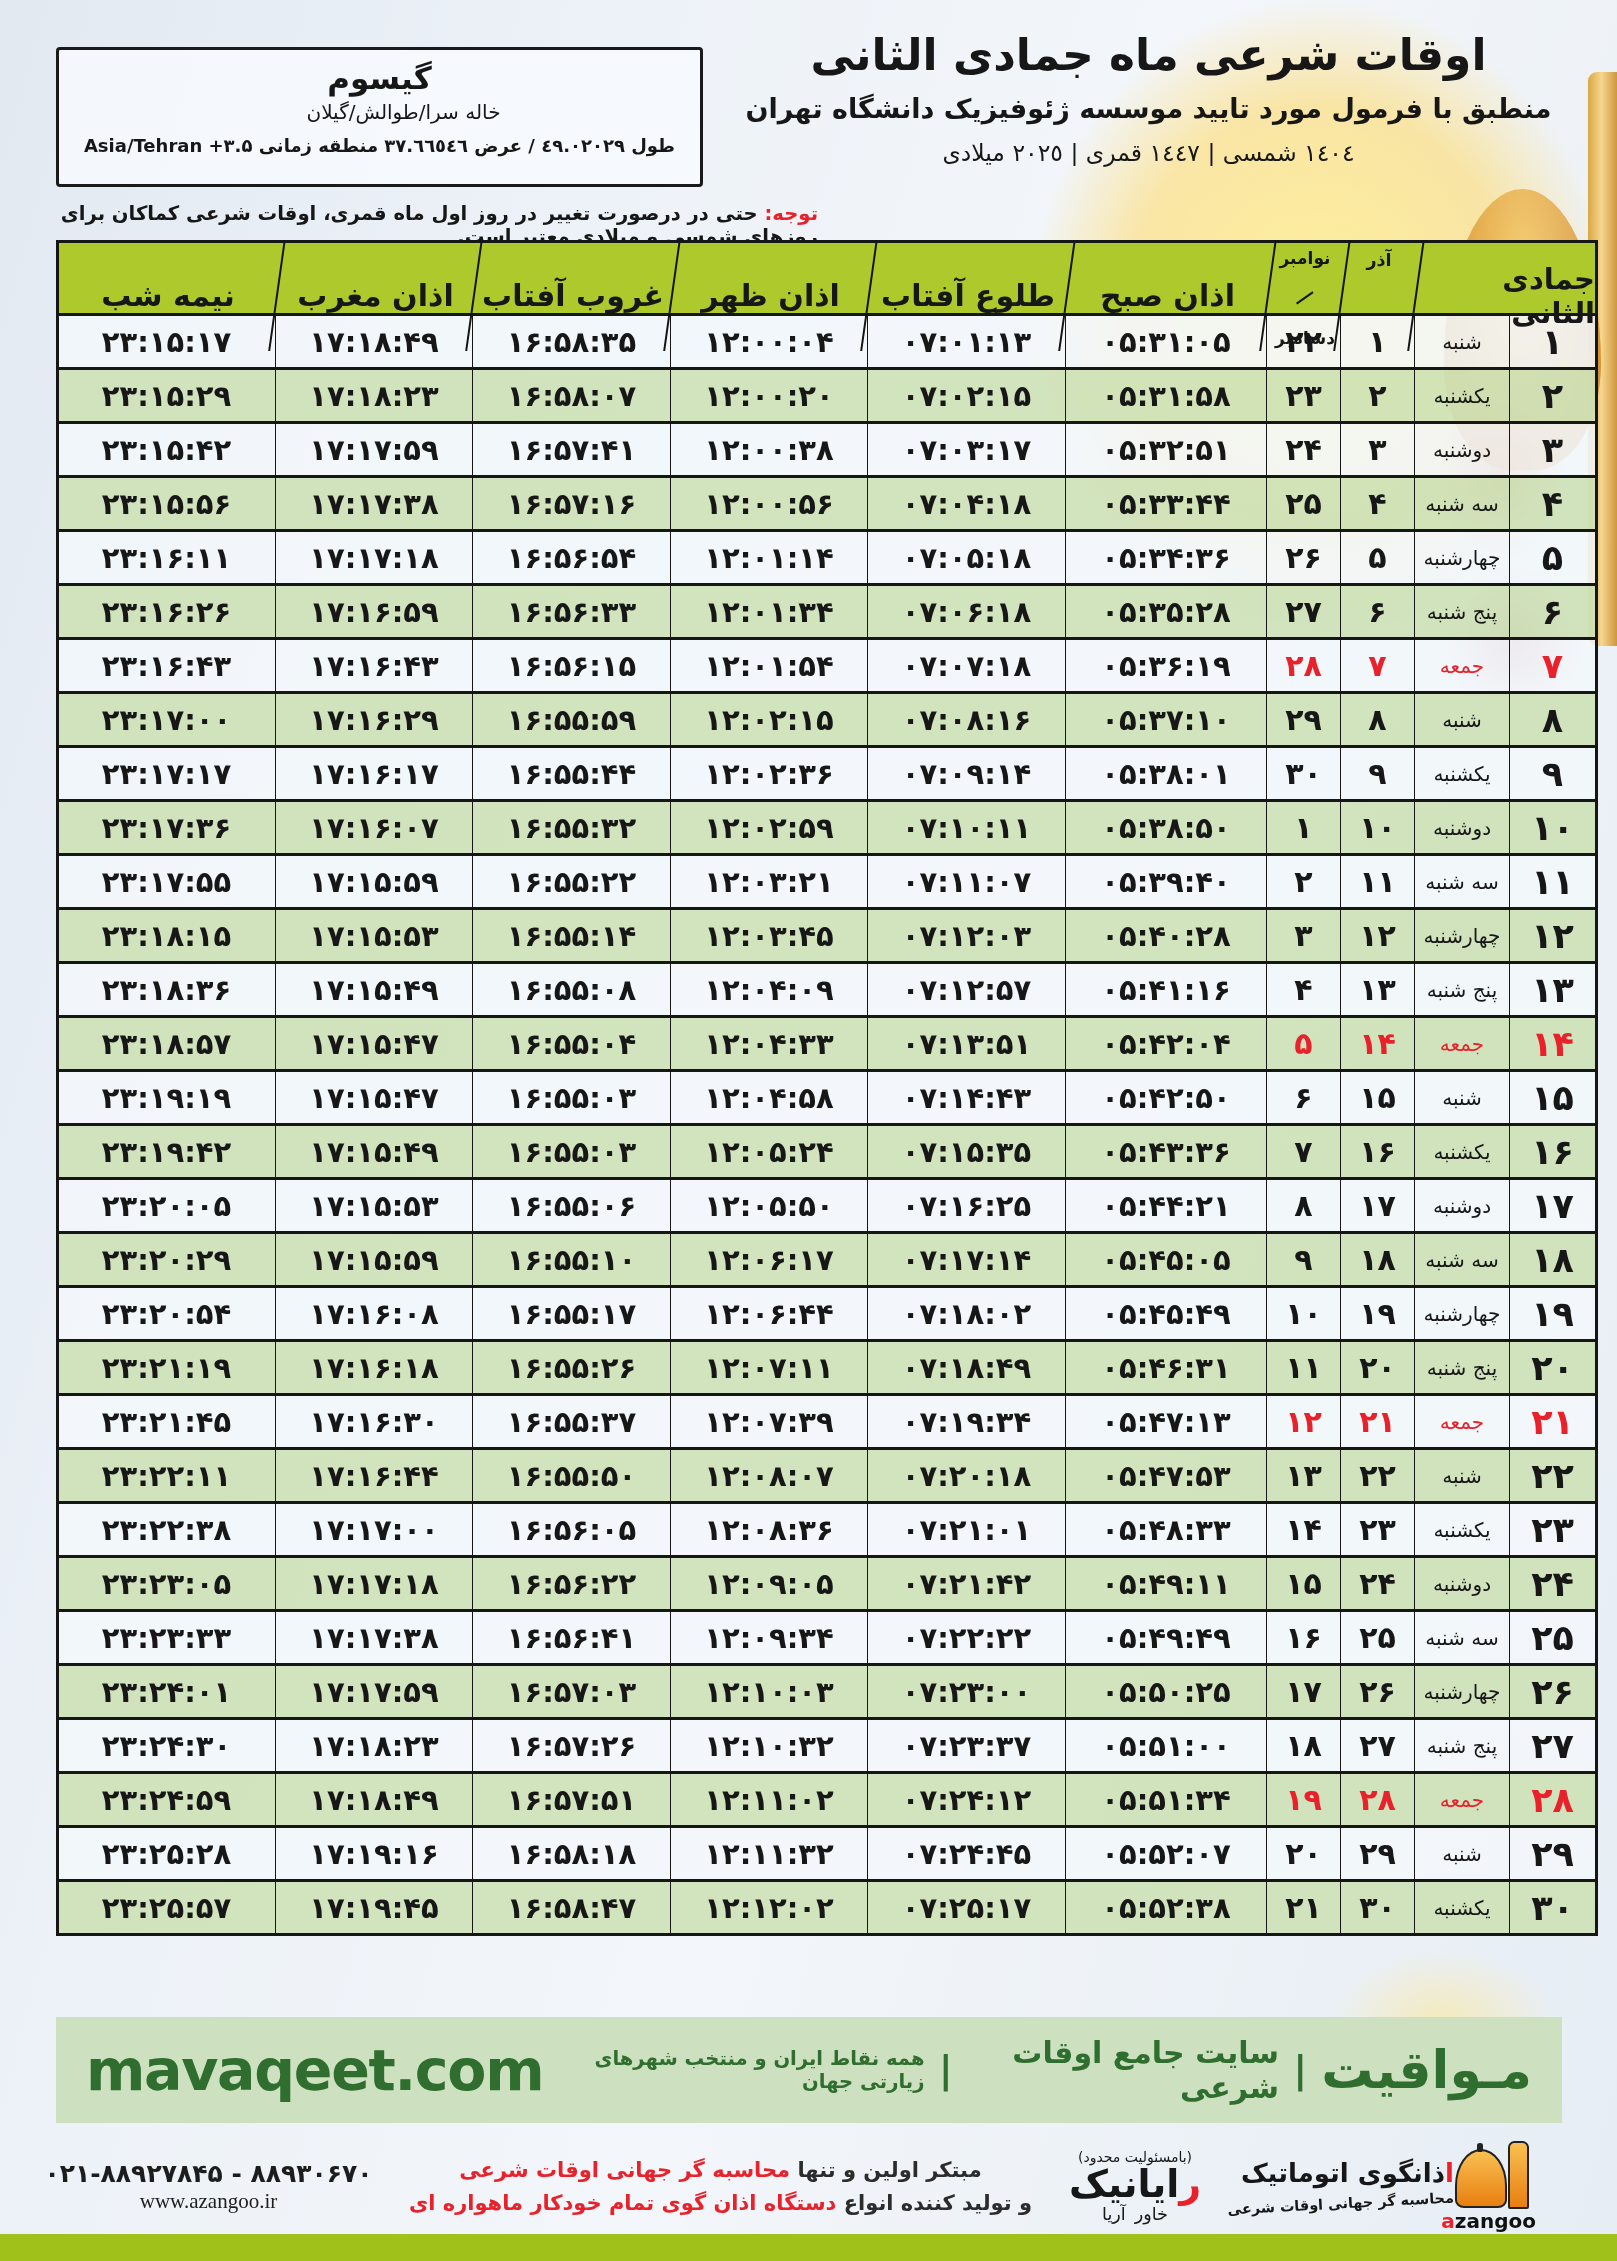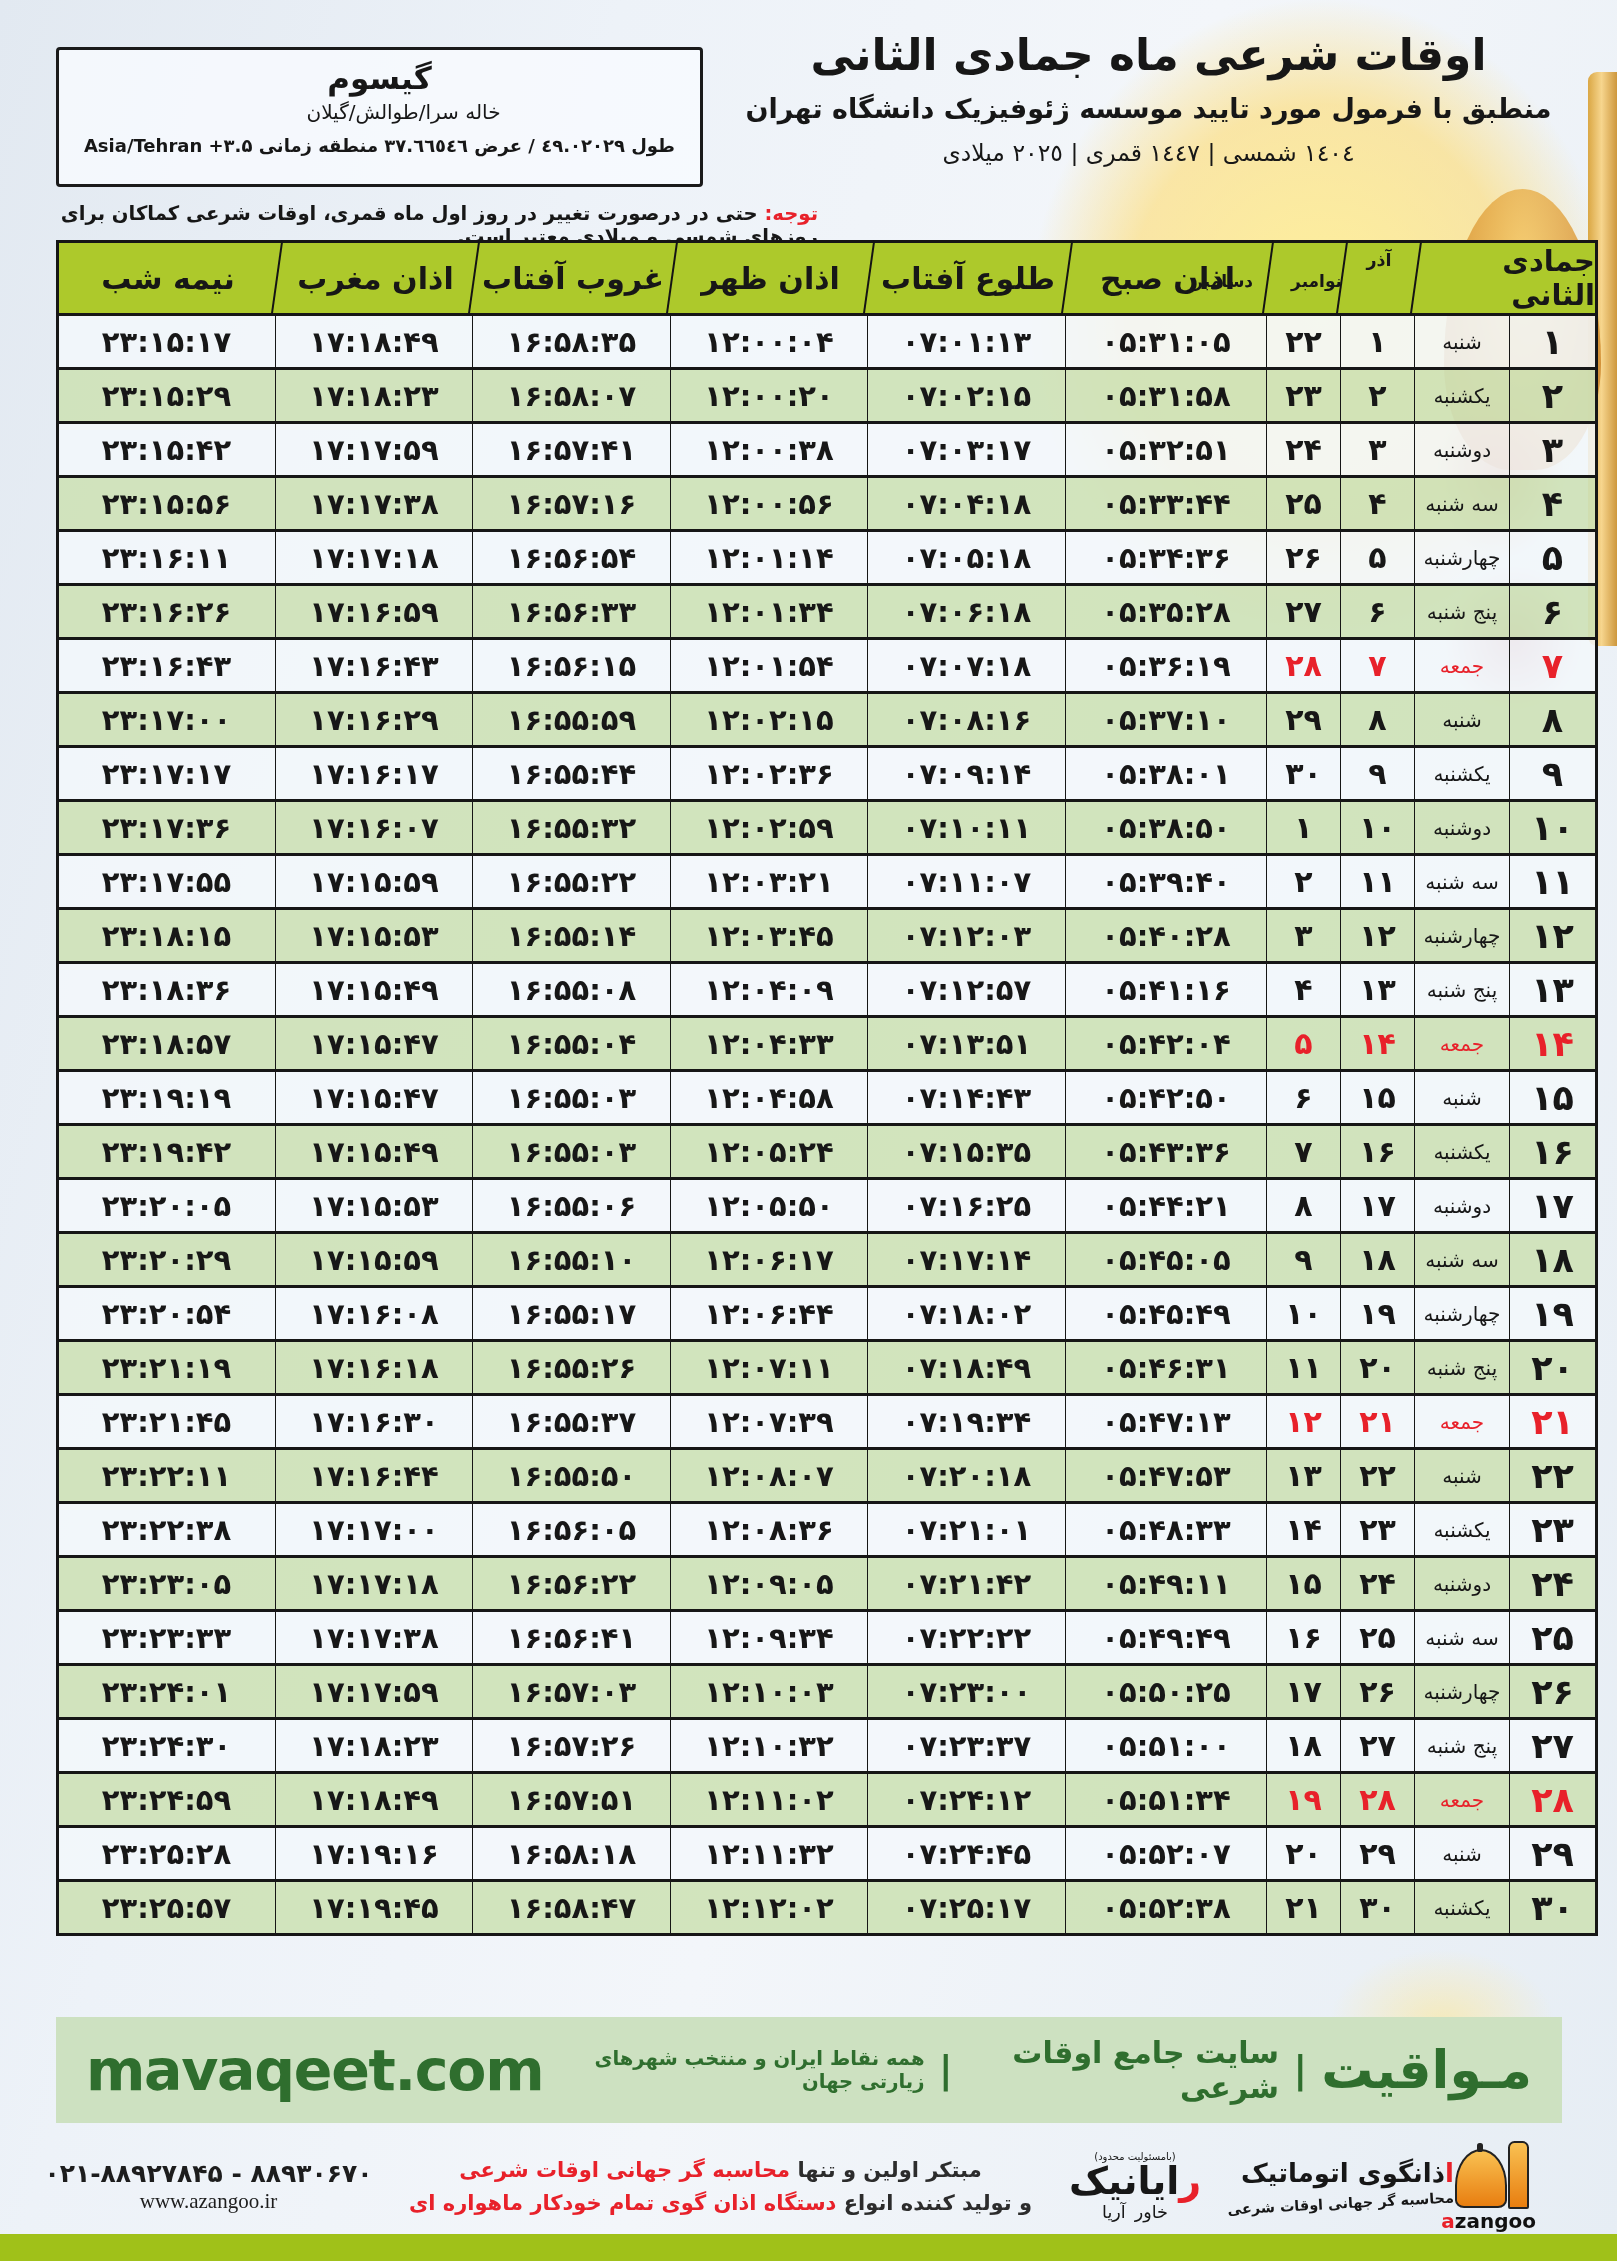--- a/index.html
+++ b/index.html
@@ -39,21 +39,21 @@
   .ptable{position:absolute;left:56px;top:240px;width:1536px;z-index:2;direction:rtl;
         border:3.9px solid #161616;box-sizing:content-box;}
   .thead{display:grid;grid-template-columns:179px 74px 74px 201px 198px 197px 198px 197px 218px;
         height:70px;background:#adc92b;}
   .th{position:relative;display:flex;align-items:center;justify-content:center;
         font-weight:bold;font-size:30px;}
   .th:not(:last-child)::after{content:"";position:absolute;left:-0.7px;top:-2.6px;bottom:-2.6px;width:2px;
         background:#141414;transform:skewX(-8deg);}
   .th-jamadi{font-size:29px;}
   .th-azar{font-size:17.6px;align-items:flex-start;padding-top:7px;box-sizing:border-box;}
-  .th-miladi{flex-direction:row;font-size:17px;justify-content:flex-start;padding-top:5.2px;box-sizing:border-box;gap:19px;}
+  .th-miladi{flex-direction:column;font-size:17px;justify-content:flex-start;padding-top:5.2px;box-sizing:border-box;gap:19px;}
   .th-miladi .slash{width:2px;height:19.6px;background:#141414;transform:rotate(55deg);margin:1.3px 0;}
   .tr{display:grid;grid-template-columns:85px 95px 74px 74px 201px 198px 197px 198px 197px 218px;
         height:54px;border-top:3.3px solid #161616;background:rgba(243,247,250,.88);box-sizing:border-box;}
   .tr.alt{background:rgba(207,226,184,.93);}
   .td{display:flex;align-items:center;justify-content:center;box-sizing:border-box;}
   .td:not(:first-child){border-left:0;border-right:1.3px solid #161616;}
   .td.day{font-size:35px;font-weight:bold;}
   .td.wd{font-size:20px;}
   .td.num{font-size:30px;font-weight:bold;}
   .td.time{font-size:29px;font-weight:bold;letter-spacing:0.7px;}
@@ -78,21 +78,21 @@
   .az-dome::before{content:"";position:absolute;left:19.6px;top:-7.8px;width:6.5px;height:9px;background:#222;border-radius:2.6px;}
   .az-min{position:absolute;right:63px;top:0px;width:17px;height:64px;
         background:linear-gradient(180deg,#f9c152,#e87e10);border:2px solid #222;border-radius:6.5px 6.5px 2px 2px;}
   .az-word{position:absolute;right:56px;top:68px;font-size:20px;font-weight:bold;direction:ltr;color:#111;}
   .az-word .a{color:#e8212a;}
   .az-texts{position:absolute;right:138px;top:17px;width:209px;text-align:left;direction:rtl;}
   .az-name{font-size:26px;font-weight:bold;white-space:nowrap;}
   .az-name .alef{color:#e8212a;}
   .az-sub{font-size:14.4px;font-weight:bold;margin-top:6.5px;transform:rotate(-3deg);white-space:nowrap;}
   .ry-logo{width:196px;text-align:center;direction:rtl;margin-right:137px;}
-  .ry-note{font-size:10px;}
+  .ry-note{font-size:14px;}
   .ry-main{font-size:38px;font-weight:bold;line-height:1.05;}
   .ry-main .r{color:#e8212a;}
   .ry-subs{font-size:17.6px;display:flex;justify-content:center;gap:9px;}
   .mid-promo{flex:1;text-align:center;direction:rtl;font-weight:bold;font-size:21px;line-height:1.55;color:#2c2c2c;}
   .mid-promo .red{color:#e8212a;}
   .contact{width:391px;text-align:center;margin-left:13px;}
   .phones{font-size:25px;font-weight:bold;direction:ltr;color:#1d1d1d;}
   .site{font-size:21px;font-family:"Liberation Serif",serif;color:#1d1d1d;margin-top:1px;text-decoration:none;display:block;}
   .bottom-strip{position:absolute;left:0;bottom:0;width:1618px;height:27px;background:#a0c119;z-index:2;}
 </style>

